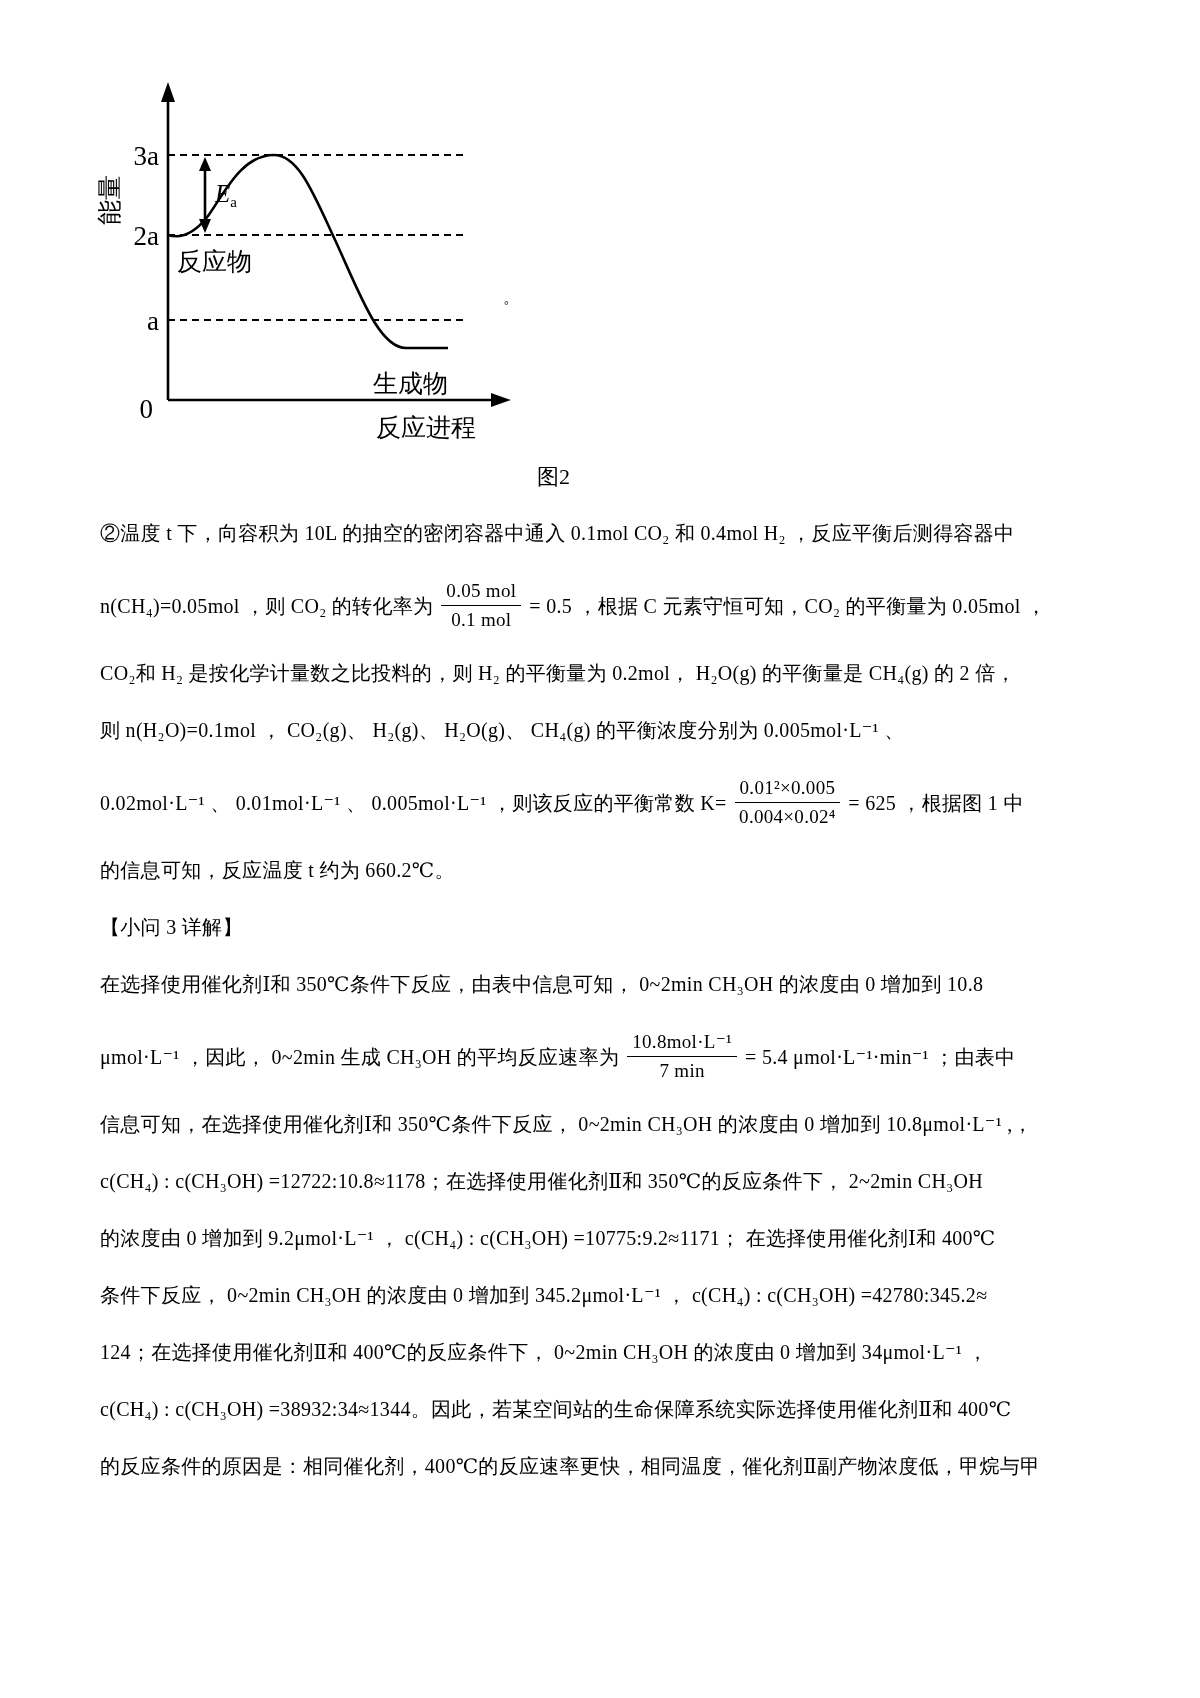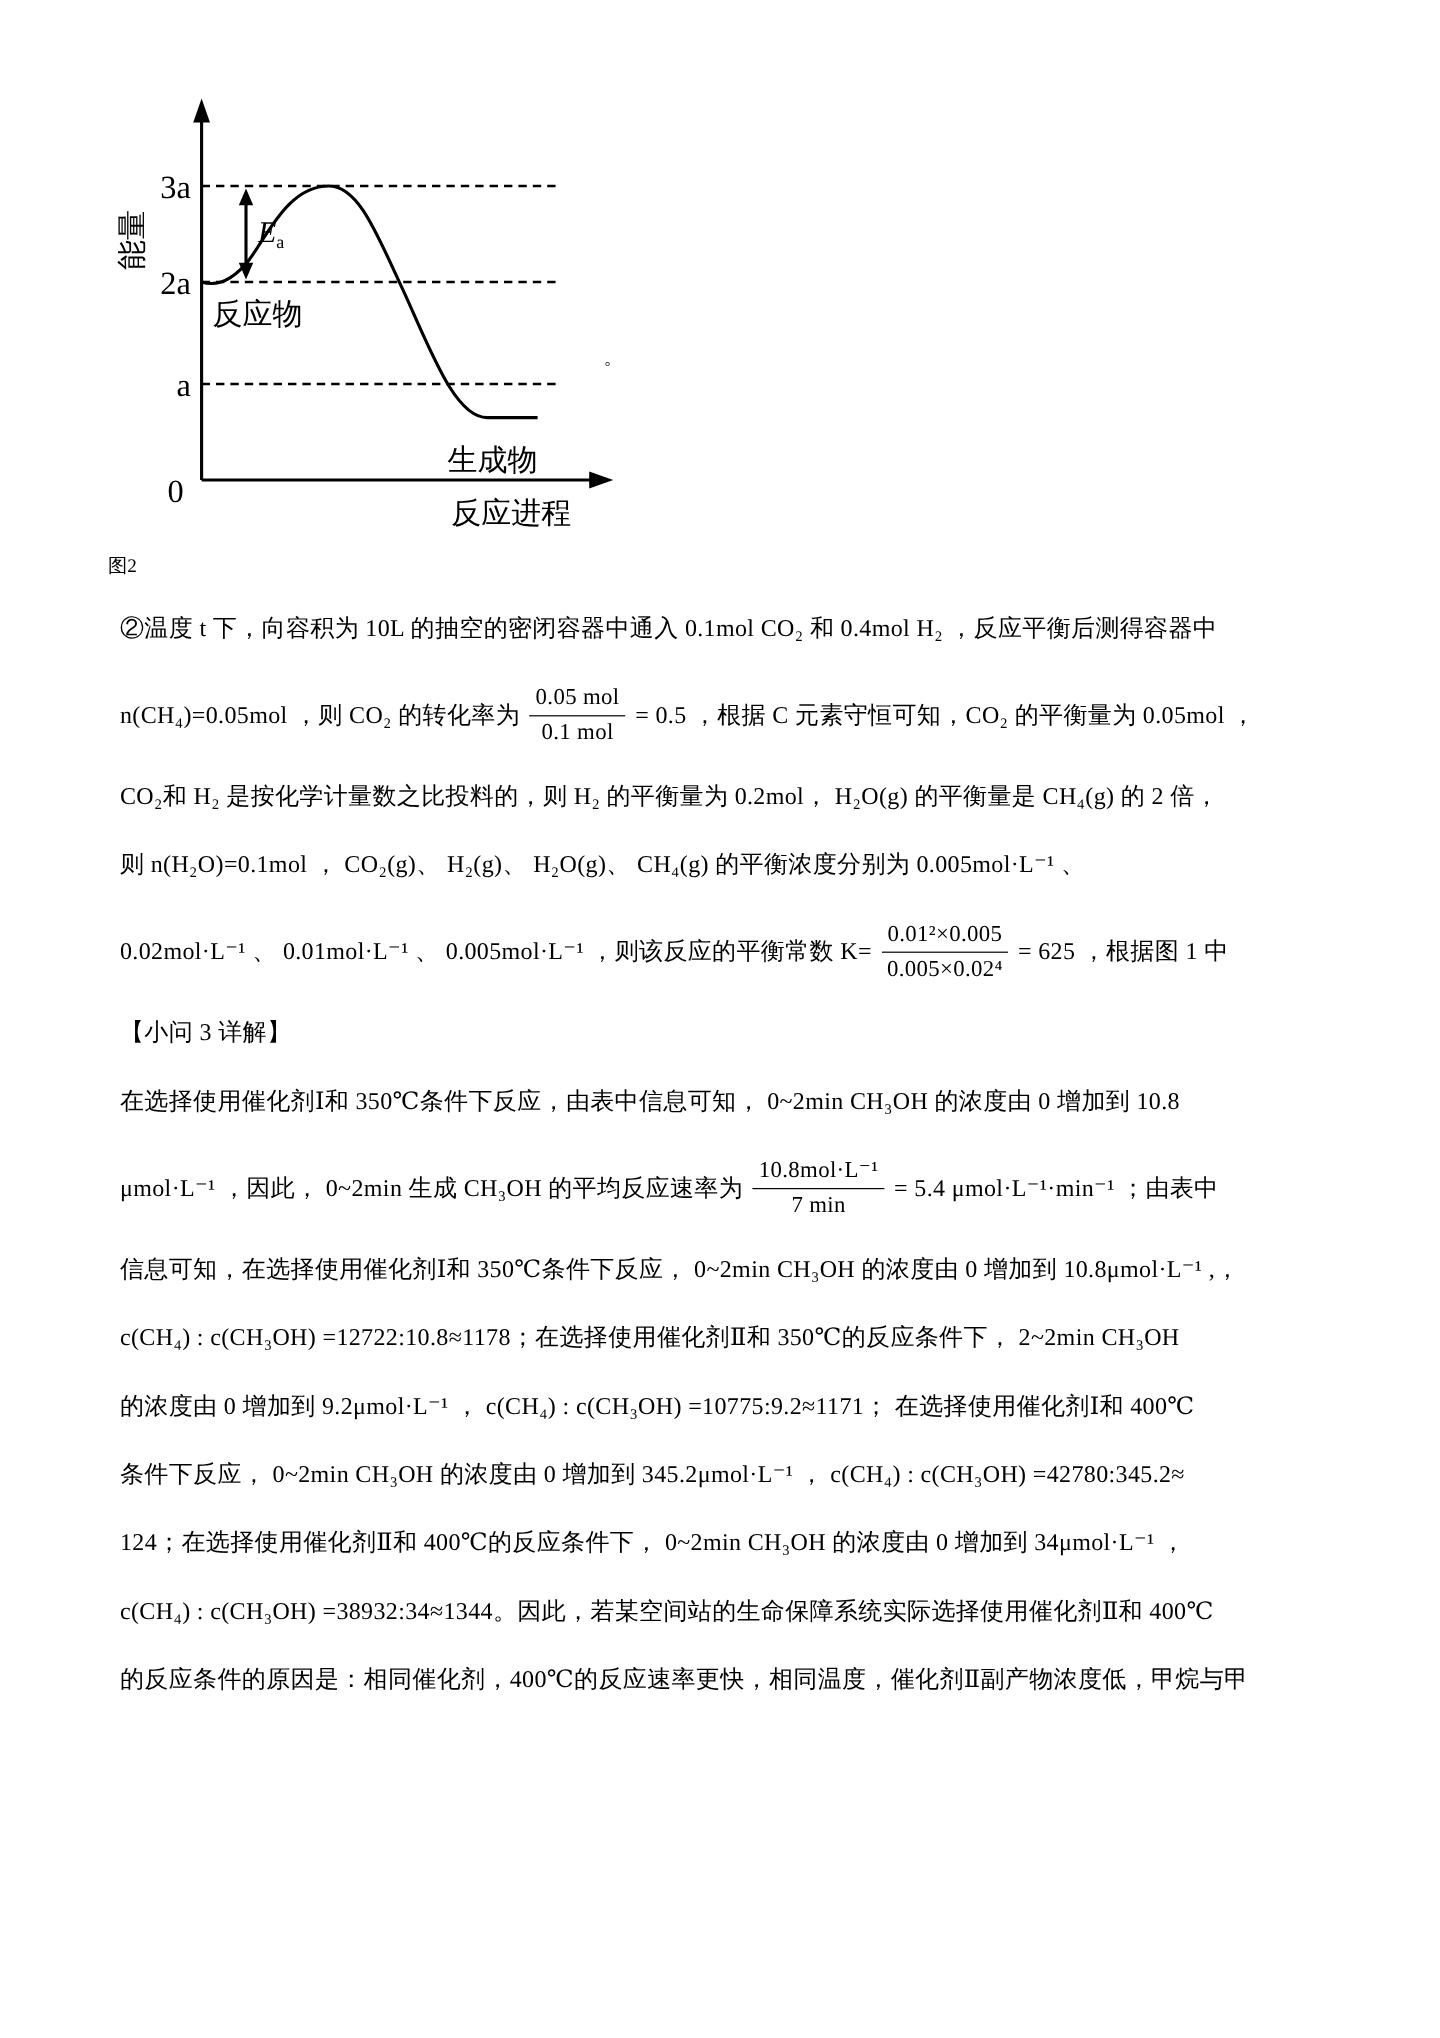--- a/index.html
+++ b/index.html
@@ -13,21 +13,21 @@
   .dash   { stroke: #000; stroke-width: 2; stroke-dasharray: 7 5; }
   .axis   { stroke: #000; stroke-width: 2.6; }
   .curve  { stroke: #000; stroke-width: 2.6; fill: none; }
   .arrowhead { fill: #000; }
   .svg-label   { font-family: "Liberation Serif", "DejaVu Serif", serif; fill: #000; }
   .tick-label  { font-size: 27px; }
   .cjk-label   { font-size: 25px; }
   .ea-e   { font-size: 25px; font-style: italic; }
   .ea-sub { font-size: 15px; }
   .stray  { font-size: 16px; }
-  .fig-caption { width: 480px; margin-left: -10px; text-align: left; font-size: 16px; margin-top: 2px; font-family: Liberation Serif, serif; }
+  .fig-caption { width: 480px; margin-left: -10px; text-align: right; font-size: 22px; margin-top: 2px; font-family: Liberation Serif, serif; }
 
   
   .doc { margin-top: 26px; font-size: 20px; line-height: 30px; }
   .line { margin-bottom: 27px; letter-spacing: 0.3px; }
   .line.tall { margin-bottom: 22px; }
   .heading { margin-bottom: 27px; }
   .seg { vertical-align: middle; }
   .frac { display: inline-flex; flex-direction: column; align-items: center;
           vertical-align: middle; margin: 4px 8px; font-size: 19px; line-height: 24px; }
   .frac .num { border-bottom: 1.6px solid #000; padding: 0 5px 2px 5px; }
@@ -85,24 +85,25 @@
           <span class="den">0.1 mol</span>
         </span><span class="seg">= 0.5 ，根据 C 元素守恒可知，CO₂ 的平衡量为 0.05mol ，</span>
     </p>
 
     <p class="line">CO₂和 H₂ 是按化学计量数之比投料的，则 H₂ 的平衡量为 0.2mol，  H₂O(g) 的平衡量是 CH₄(g) 的 2 倍，</p>
     <p class="line">则 n(H₂O)=0.1mol ，  CO₂(g)、 H₂(g)、 H₂O(g)、 CH₄(g) 的平衡浓度分别为 0.005mol·L⁻¹ 、</p>
 
     <p class="line tall">
       <span class="seg">0.02mol·L⁻¹ 、 0.01mol·L⁻¹ 、 0.005mol·L⁻¹ ，则该反应的平衡常数 K=</span><span class="frac">
           <span class="num">0.01²×0.005</span>
-          <span class="den">0.005×0.02⁴</span>
+          <span class="den">0.004×0.02⁴</span>
         </span><span class="seg">= 625 ，根据图 1 中</span>
     </p>
 
+    <p class="line">的信息可知，反应温度 t 约为 660.2℃。</p>
 
     <p class="line heading">【小问 3 详解】</p>
 
     <p class="line">在选择使用催化剂Ⅰ和 350℃条件下反应，由表中信息可知， 0~2min CH₃OH 的浓度由 0 增加到 10.8</p>
 
     <p class="line tall">
       <span class="seg">μmol·L⁻¹ ，因此， 0~2min 生成 CH₃OH 的平均反应速率为</span><span class="frac">
           <span class="num">10.8mol·L⁻¹</span>
           <span class="den">7 min</span>
         </span><span class="seg">= 5.4 μmol·L⁻¹·min⁻¹ ；由表中</span>

